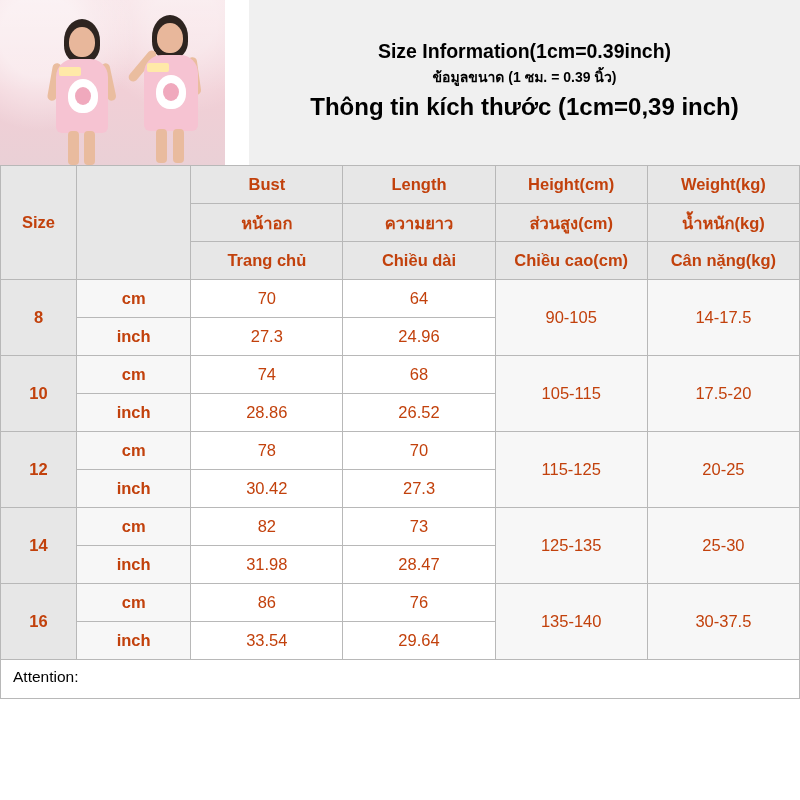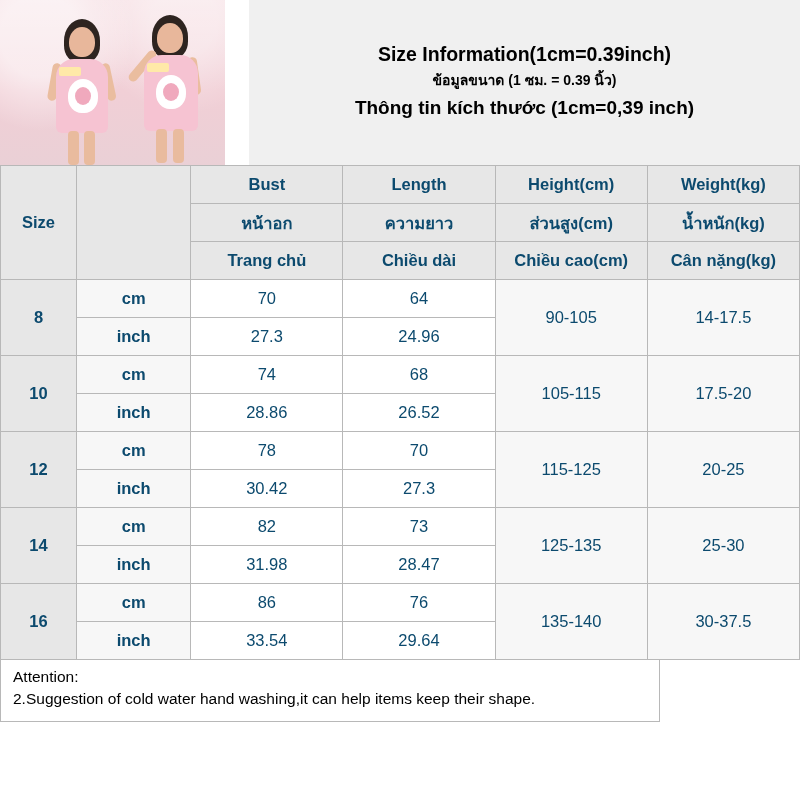--- a/index.html
+++ b/index.html
@@ -136,34 +136,34 @@
   }
   .title-box .line {
     font-weight: bold;
     color: #000;
     text-align: center;
     line-height: 1.25;
     white-space: nowrap;
   }
   .title-box .l1 { font-size: 19.5px; }
   .title-box .l2 { font-size: 14px; }
-  .title-box .l3 { font-size: 19px; }
+  .title-box .l3 { font-size: 24px; }
 
   
   table.size {
     border-collapse: collapse;
     width: 800px;
     table-layout: fixed;
   }
   table.size td, table.size th {
     border: 1px solid #b8b8b8;
     text-align: center;
     vertical-align: middle;
     font-size: 16.5px;
-    color: #0c4a6e;
+    color: #c2410c;
     padding: 0;
     height: 38px;
   }
   .c-size   { width: 64px; }
   .c-unit   { width: 96px; }
   .c-bust   { width: 128px; }
   .c-length { width: 128px; }
   .c-height { width: 128px; }
   .c-weight { width: 128px; }
 
@@ -182,21 +182,21 @@
   .unit-cell {
     background: #f7f7f7;
     font-weight: bold;
     font-size: 16px;
   }
   .val { background: #ffffff; }
   .hw  { background: #f7f7f7; font-size: 16.5px; margin-left: 32px; }
 
   
   .attention {
-    width: 660px;
+    width: 800px;
     border-left: 1px solid #b8b8b8;
     border-right: 1px solid #b8b8b8;
     border-bottom: 1px solid #b8b8b8;
     padding: 6px 10px 10px 12px;
     background: #fff;
   }
   .attention div {
     font-size: 15.5px;
     color: #000;
     line-height: 1.45;
@@ -346,17 +346,16 @@
       <tr>
         <td class="unit-cell">inch</td>
         <td class="val">33.54</td>
         <td class="val">29.64</td>
       </tr>
     </tbody>
   </table>
 
   <div class="attention">
     <div>Attention:</div>
-    <div>2.Suggestion of cold water hand washing,it can help items keep their shape.</div>
   </div>
 
   <div class="filler"></div>
 </div>
 
 </body></html>

